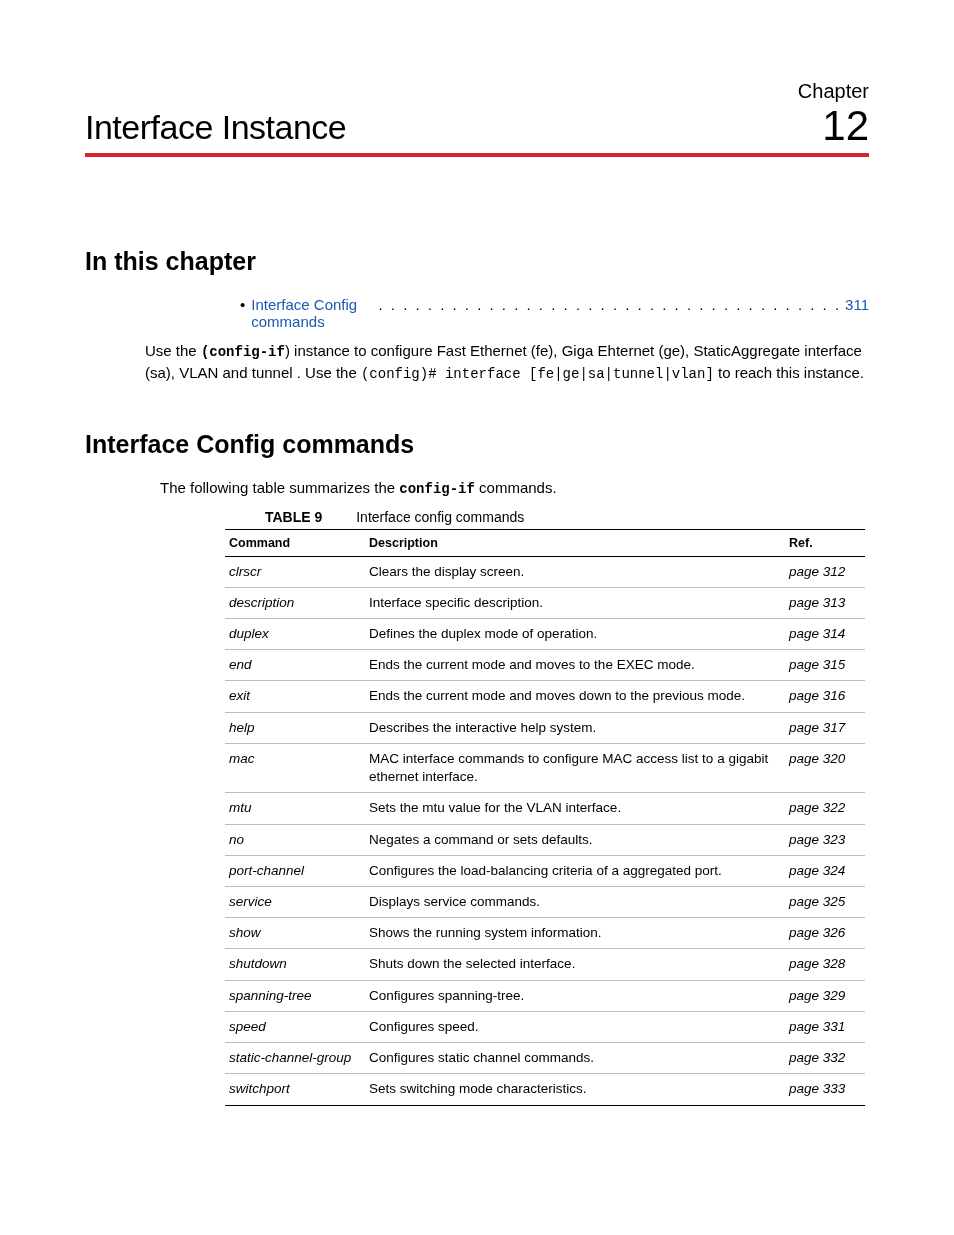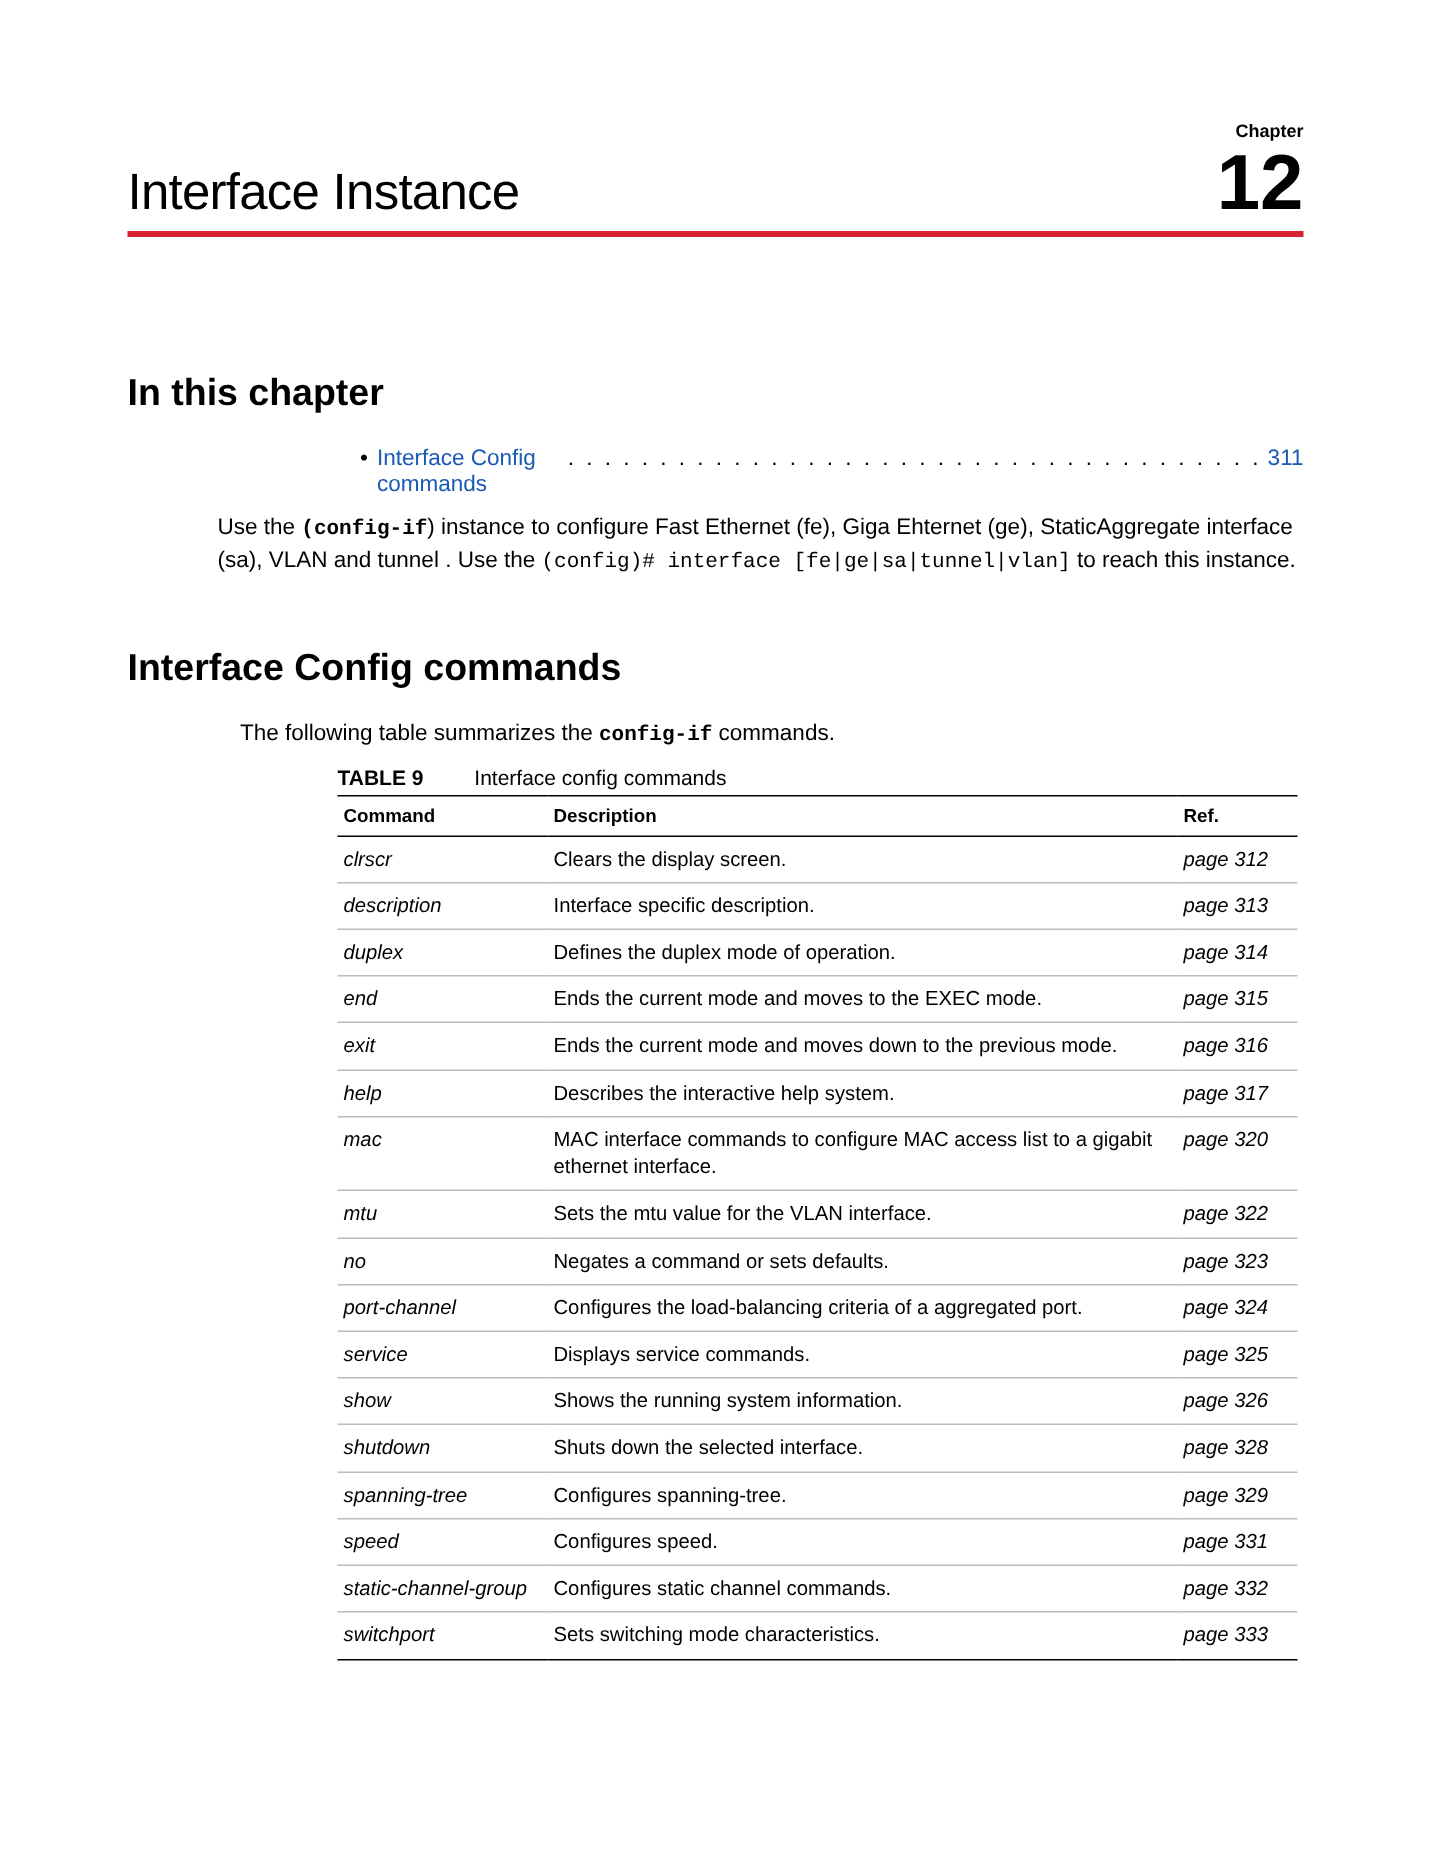--- a/index.html
+++ b/index.html
@@ -14,37 +14,37 @@
       height: 1235px;
       padding: 80px 85px 60px 85px;
       color: #000;
     }
     .chapter-header {
       position: relative;
       margin-bottom: 12px;
     }
     .chapter-label {
       text-align: right;
-      font-size: 12px;
-      font-weight: bold;
+      font-size: 20px;
+      font-weight: normal;
       margin-bottom: 2px;
     }
     .title-row {
       display: flex;
       justify-content: space-between;
       align-items: flex-end;
     }
     .chapter-title {
       font-size: 34px;
       font-weight: 300;
       letter-spacing: -0.5px;
     }
     .chapter-number {
-      font-size: 52px;
-      font-weight: bold;
+      font-size: 42px;
+      font-weight: normal;
       line-height: 1;
     }
     .red-rule {
       border: none;
       border-top: 4px solid #d92231;
       margin-top: 6px;
     }
     .section-heading {
       font-size: 25px;
       font-weight: 700;
@@ -88,20 +88,21 @@
     .bold {
       font-weight: bold;
     }
     .table-block {
       margin-left: 140px;
       margin-top: 12px;
     }
     .table-caption {
       font-size: 14px;
       margin-bottom: 4px;
+      margin-left: 40px;
     }
     .table-caption .tlabel {
       font-weight: bold;
       margin-right: 30px;
     }
     table {
       border-collapse: collapse;
       width: 640px;
     }
     thead th {

